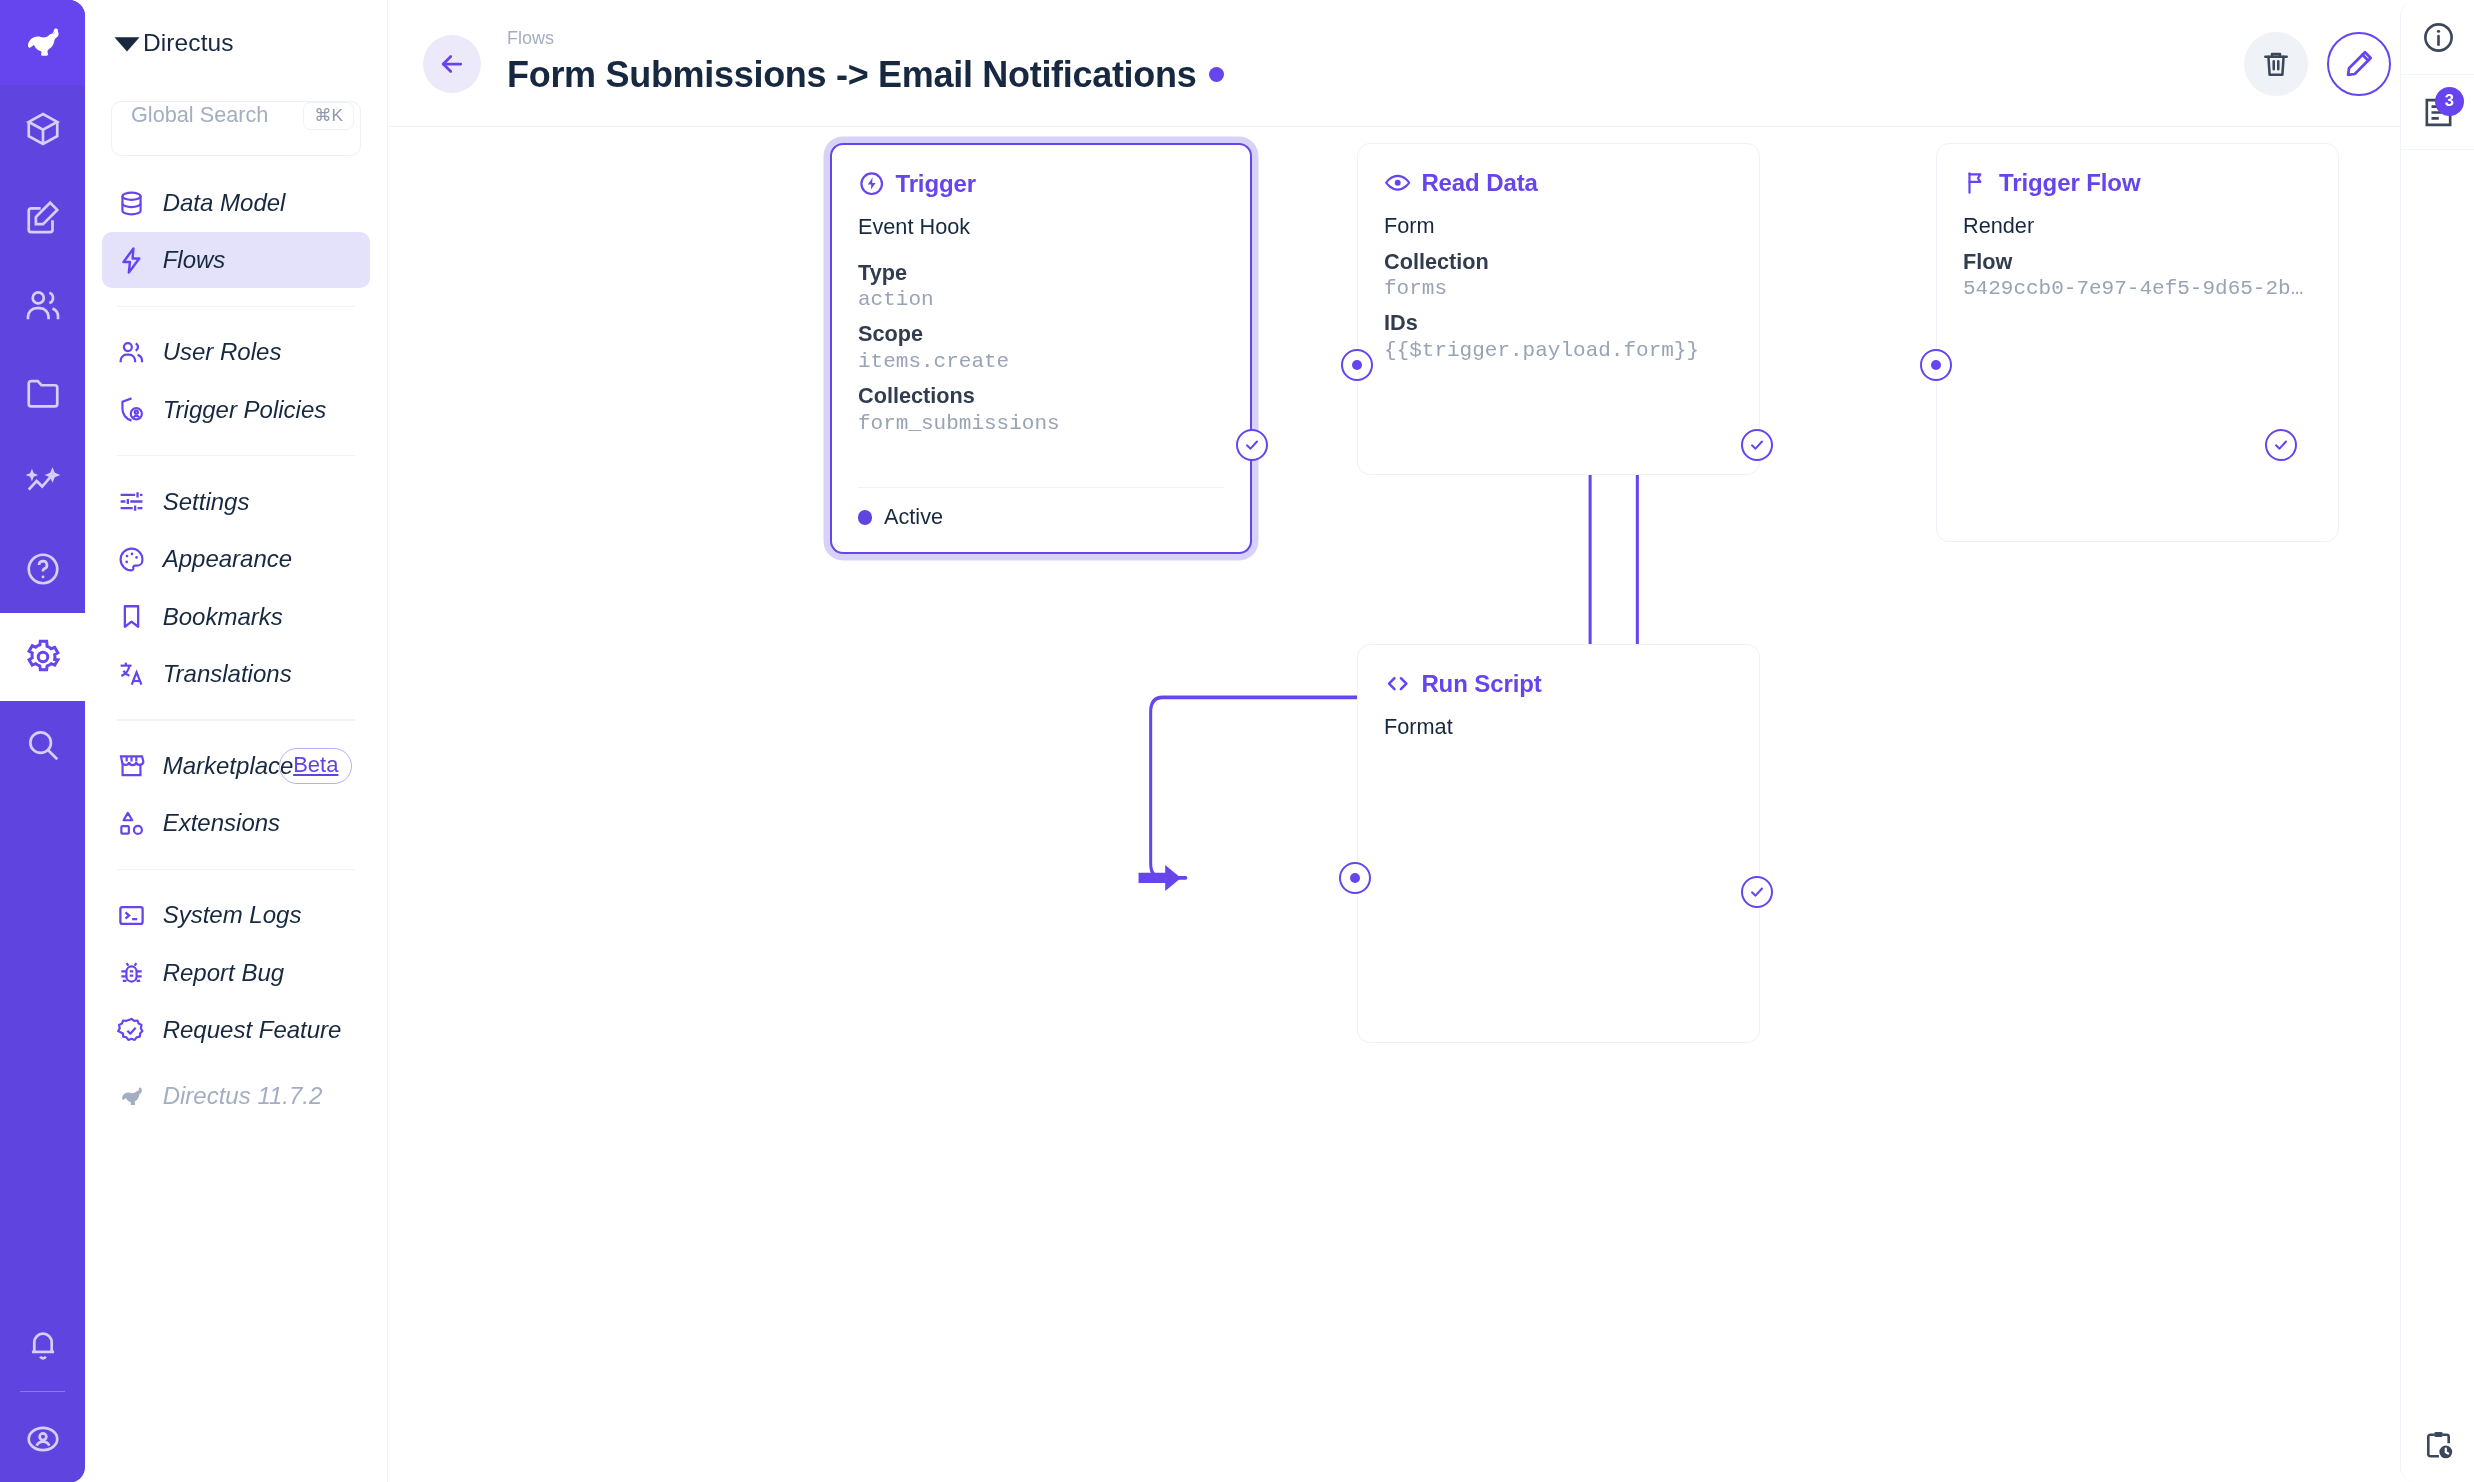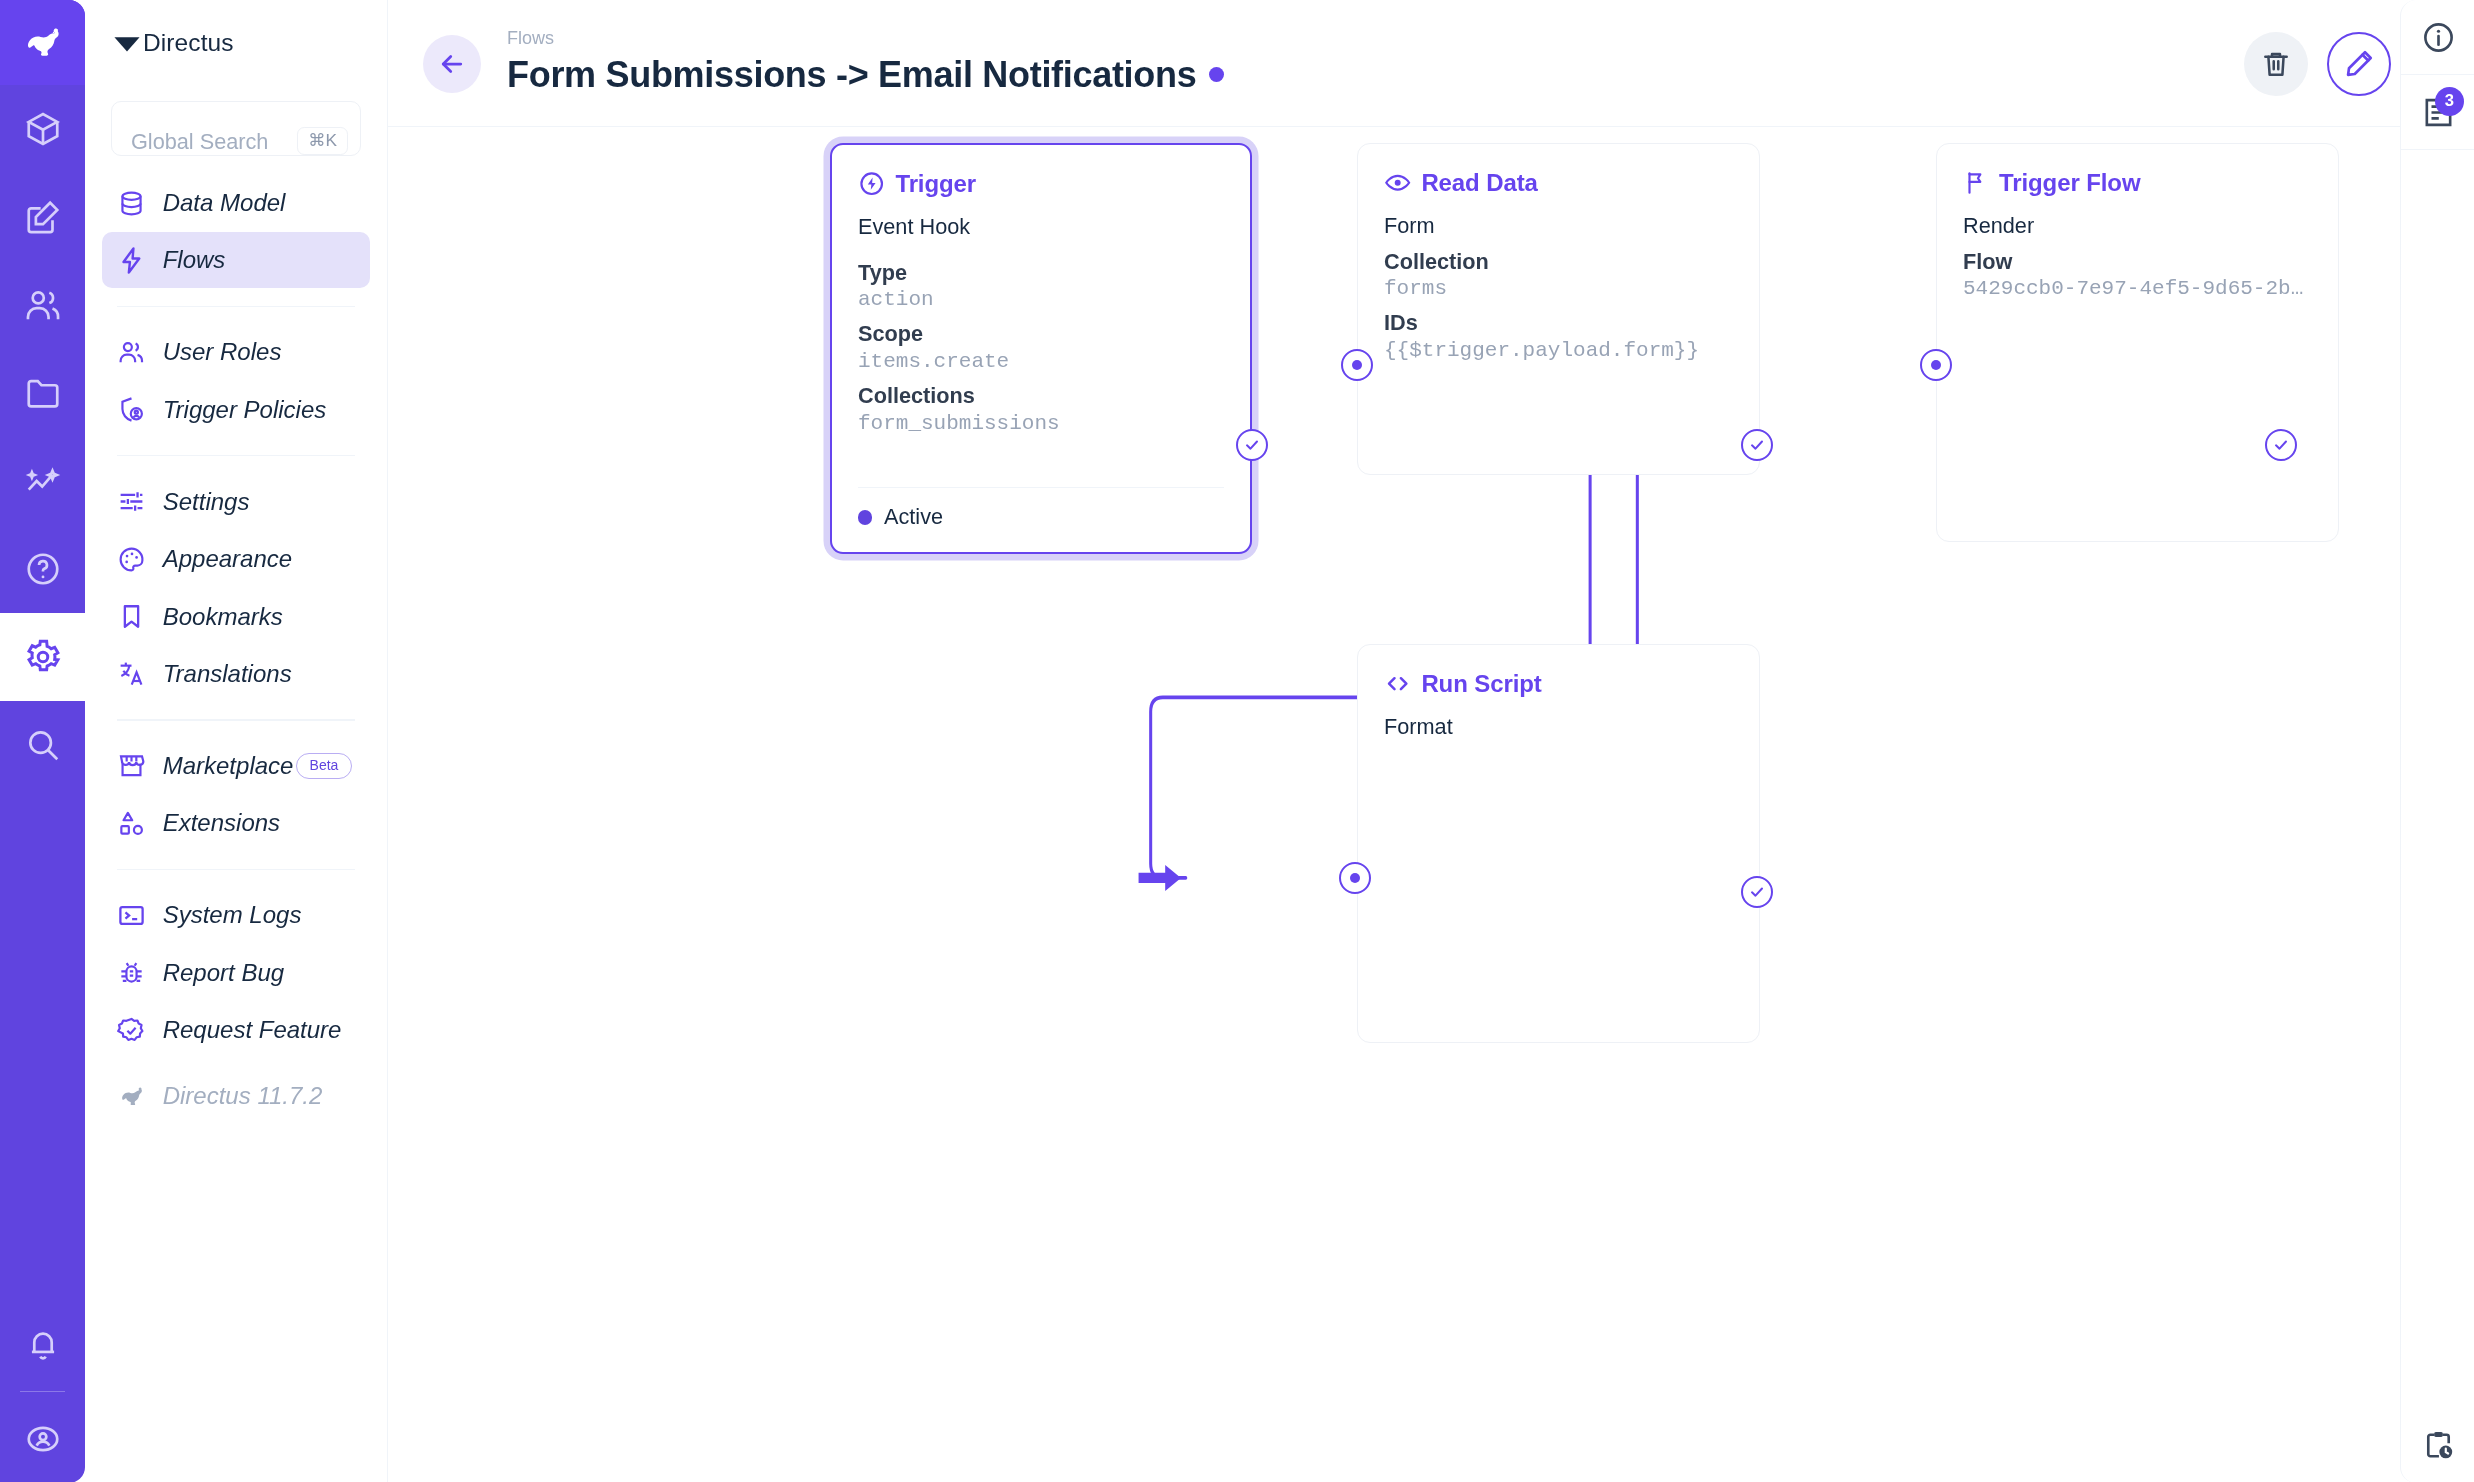--- a/index.html
+++ b/index.html
@@ -41,22 +41,22 @@
     border-right: 1.4px solid #f0f4f9;
     flex: 0 0 303px;
     position: relative;
   }
   .brand { height: 85px; display: flex; align-items: center; padding-left: 26px; gap: 0; }
   .brand-name { font-size: 24.5px; color: #172940; font-weight: 400; letter-spacing: 0.1px; }
 
   .search-wrap { padding: 16px 26px 0 26px; }
   .search-box {
     height: 55px; border: 1.4px solid #eef1f6; border-radius: 10px;
-    display: flex; align-items: flex-end; justify-content: space-between;
-    padding: 0 12px 0 19px;
+    display: flex; align-items: flex-start; justify-content: space-between;
+    padding: 0 6px 0 19px;
   }
   .search-ph { font-size: 21.7px; color: #a3aec0; }
   .kbd {
     border: 1.4px solid #eef1f6; border-radius: 7.2px;
     font-size: 17.3px; color: #8c98ac; padding: 2.9px 10px 4.3px 10px; line-height: 1.1;
   }
 
   .nav { padding: 19px 17.3px 0 17.3px; }
   .nav-item {
     height: 56px; border-radius: 10px;
@@ -65,21 +65,21 @@
     cursor: pointer; position: relative;
   }
   .nav-item.selected { background: #e4e1fa; }
   .nav-label { font-size: 24px; color: #172940; font-style: italic; }
   .nav-label.dim { color: #a3aec0; }
   .nav-ico { width: 30px; height: 30px; display: flex; align-items: center; justify-content: center; flex: 0 0 30px; }
   .divider { height: 1.4px; background: #f0f4f9; margin: 17.3px 14.4px 17.3px 14.4px; }
   .badge-beta {
     position: absolute; right: 17.3px;
     border: 1.4px solid #b9adf3; color: #6044df;
-    border-radius: 721px; font-size: 14px; padding: 2.9px 13px 4.3px 13px;
+    border-radius: 721px; font-size: 22px; padding: 2.9px 13px 4.3px 13px; text-decoration: underline;
   }
 
   
   .main { flex: 1 1 auto; position: relative; background: #ffffff; height: 1483px; }
   .header { height: 127px; position: relative; border-bottom: 1.4px solid #f0f4f9; }
   .back-btn {
     position: absolute; left: 35px; top: 35px;
     width: 58px; height: 58px; border-radius: 721px; background: #ece9fb;
     display: flex; align-items: center; justify-content: center; cursor: pointer;
   }

